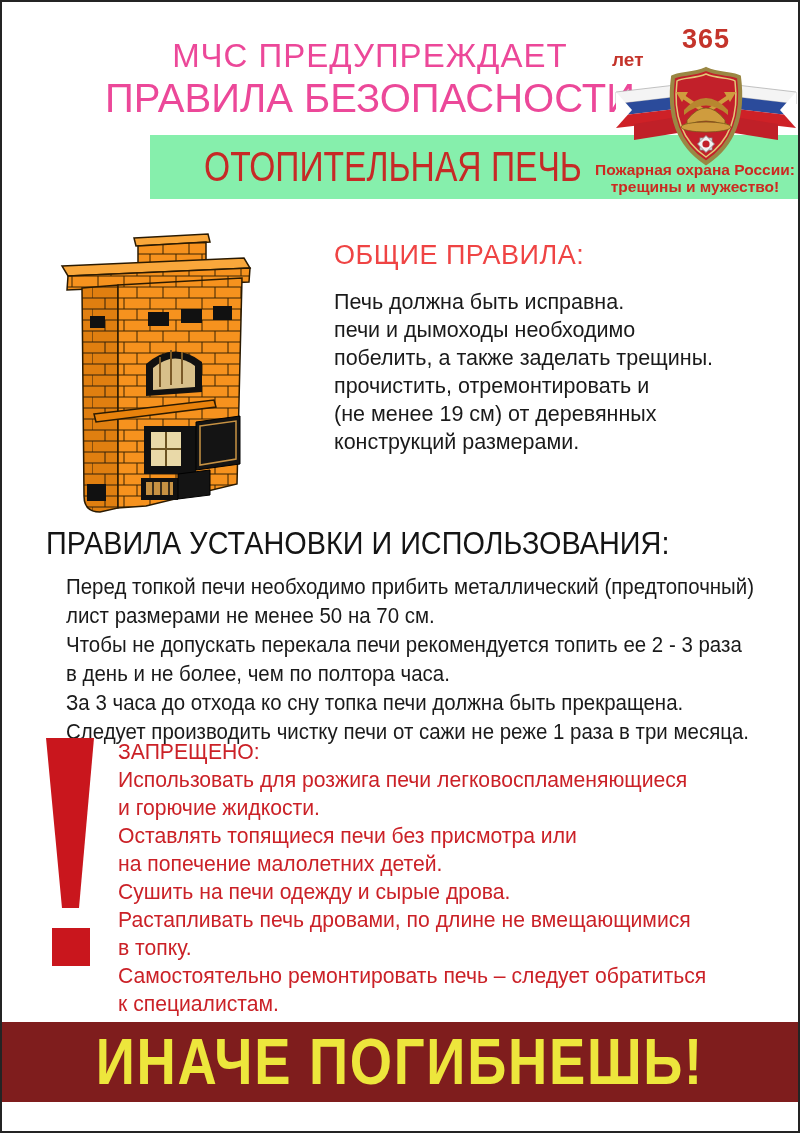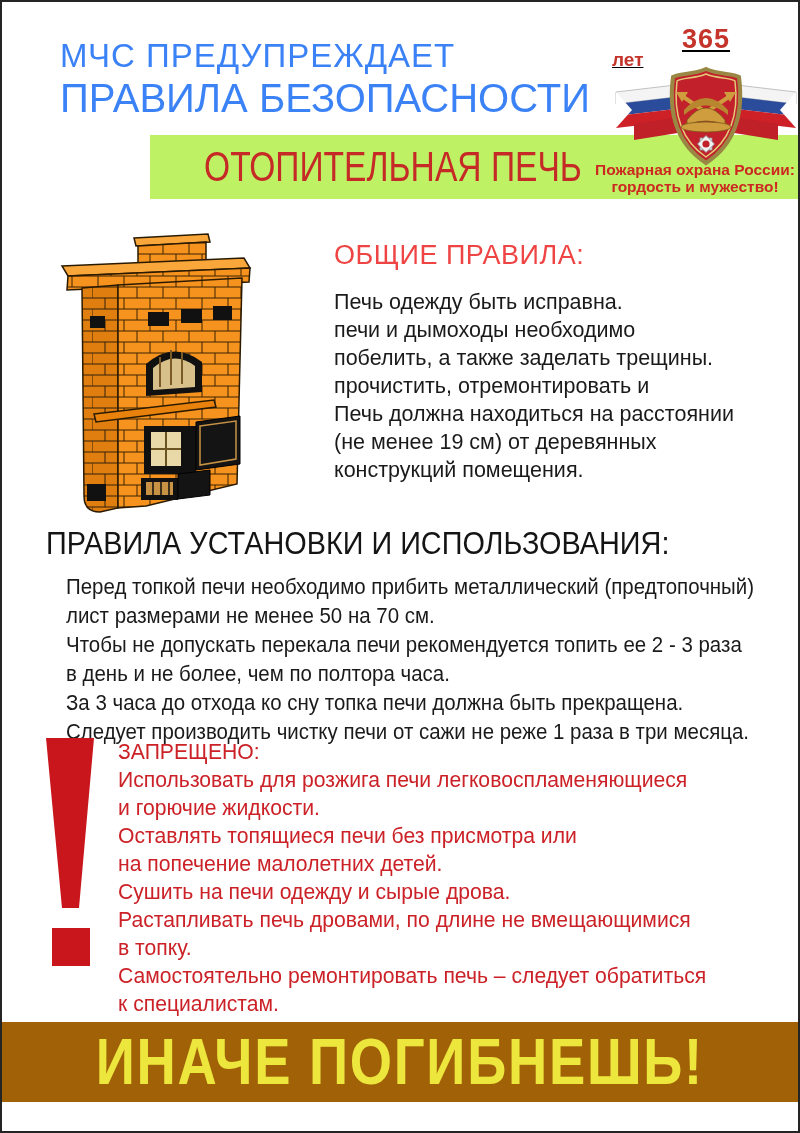--- a/index.html
+++ b/index.html
@@ -2,34 +2,34 @@
 <html><head>
 <meta charset="utf-8">
 <style>
   html,body{margin:0;padding:0;background:#e8e8e8;}
   .page{
     position:relative;width:800px;height:1133px;margin:0 auto;
     background:#ffffff;border:2px solid #242424;box-sizing:border-box;
     font-family:"Liberation Sans", sans-serif;overflow:hidden;
   }
   
-  .title-block{position:absolute;left:58px;top:34px;width:620px;text-align:left;color:#3b82f6;}
+  .title-block{position:absolute;left:58px;top:34px;width:620px;text-align:center;color:#ec4899;}
   .title-line1{font-size:33px;line-height:40px;letter-spacing:1px;white-space:nowrap;}
   .title-line2{font-size:40px;line-height:44px;white-space:nowrap;}
-  .topic-band{position:absolute;left:148px;top:133px;width:649px;height:64px;background:#bef264;}
+  .topic-band{position:absolute;left:148px;top:133px;width:649px;height:64px;background:#86efac;}
   .topic-text{
     position:absolute;left:54px;top:8px;font-size:42px;color:#c62a26;
     transform:scaleX(0.8);transform-origin:left top;white-space:nowrap;
   }
   .slogan{
     position:absolute;right:4px;top:27px;width:200px;text-align:center;
     color:#cc2a21;font-weight:bold;font-size:15.5px;line-height:16.5px;margin-left:8px;
   }
   
-  .emblem{position:absolute;left:610px;top:24px;width:188px;height:150px;text-decoration:underline;}
+  .emblem{position:absolute;left:610px;top:24px;width:188px;height:150px;}
   .emblem-years-number{text-align:center;font-size:27px;line-height:27px;font-weight:bold;color:#c4342b;letter-spacing:1px;}
   .emblem-years-unit{font-size:19px;line-height:13px;font-weight:bold;color:#c4342b;}
   .emblem-svg{position:absolute;top:40px;left:0;}
   
   .stove{position:absolute;left:38px;top:230px;width:290px;height:292px;}
   
   .general-heading{position:absolute;left:332px;top:238px;font-size:27px;color:#ef4444;letter-spacing:0.5px;white-space:nowrap;}
   .general-text{position:absolute;left:332px;top:286px;font-size:21.5px;line-height:28px;color:#1a1a1a;}
   .general-text div{white-space:nowrap;}
   
@@ -44,41 +44,41 @@
   .install-text div{white-space:nowrap;}
   
   .excl{position:absolute;left:40px;top:736px;}
   .forbidden-block{
     position:absolute;left:116px;top:736px;color:#cb2127;
     font-size:22.5px;line-height:28px;
     transform:scaleX(0.94);transform-origin:left top;
   }
   .forbidden-block div{white-space:nowrap;}
   
-  .footer-band{position:absolute;left:0;right:0;top:1020px;height:80px;background:#a16207;text-align:center;}
+  .footer-band{position:absolute;left:0;right:0;top:1020px;height:80px;background:#7f1d1d;text-align:center;}
   .footer-text{
     display:inline-block;font-size:64px;font-weight:bold;color:#ede63c;line-height:80px;
     transform:scaleX(0.85);letter-spacing:2px;white-space:nowrap;
   }
 </style>
 </head>
 <body>
 
 <div class="page">
 
   <div class="title-block">
     <div class="title-line1">МЧС ПРЕДУПРЕЖДАЕТ</div>
     <div class="title-line2">ПРАВИЛА БЕЗОПАСНОСТИ</div>
   </div>
 
   <div class="topic-band">
     <div class="topic-text">ОТОПИТЕЛЬНАЯ ПЕЧЬ</div>
     <div class="slogan">
       <div>Пожарная охрана России:</div>
-      <div>гордость и мужество!</div>
+      <div>трещины и мужество!</div>
     </div>
   </div>
 
   <div class="emblem">
     <div class="emblem-years-number">365</div>
     <div class="emblem-years-unit">лет</div>
     <svg class="emblem-svg" width="188" height="104" viewBox="0 0 188 104" aria-hidden="true">
 
       <polygon points="4,26 72,18 72,30 4,38" fill="#f4f4f4" stroke="#9a9a9a" stroke-width="0.6"></polygon>
       <polygon points="4,38 72,30 72,42 4,50" fill="#2b4b9b"></polygon>
@@ -156,27 +156,26 @@
       <rect x="106" y="250" width="27" height="13" fill="#c79243"></rect>
       <path d="M113,250 V263 M121,250 V263 M129,250 V263" stroke="#111" stroke-width="1.5"></path>
       <polygon points="138,242 170,238 170,263 138,267" fill="#141414" stroke="#000" stroke-width="1"></polygon>
 
       <rect x="47" y="252" width="19" height="17" fill="#111"></rect>
     </svg>
   </div>
 
   <div class="general-heading">ОБЩИЕ ПРАВИЛА:</div>
   <div class="general-text">
-    <div>Печь одежду быть исправна.</div>
+    <div>Печь должна быть исправна.</div>
     <div>печи и дымоходы необходимо</div>
     <div>побелить, а также заделать трещины.</div>
     <div>прочистить, отремонтировать и</div>
-    <div>Печь должна находиться на расстоянии</div>
     <div>(не менее 19 см) от деревянных</div>
-    <div>конструкций помещения.</div>
+    <div>конструкций размерами.</div>
   </div>
 
   <div class="install-heading">ПРАВИЛА УСТАНОВКИ И ИСПОЛЬЗОВАНИЯ:</div>
   <div class="install-text">
     <div>Перед топкой печи необходимо прибить металлический (предтопочный)</div>
     <div>лист размерами не менее 50 на 70 см.</div>
     <div>Чтобы не допускать перекала печи рекомендуется топить ее 2 - 3 раза</div>
     <div>в день и не более, чем по полтора часа.</div>
     <div>За 3 часа до отхода ко сну топка печи должна быть прекращена.</div>
     <div>Следует производить чистку печи от сажи не реже 1 раза в три месяца.</div>

